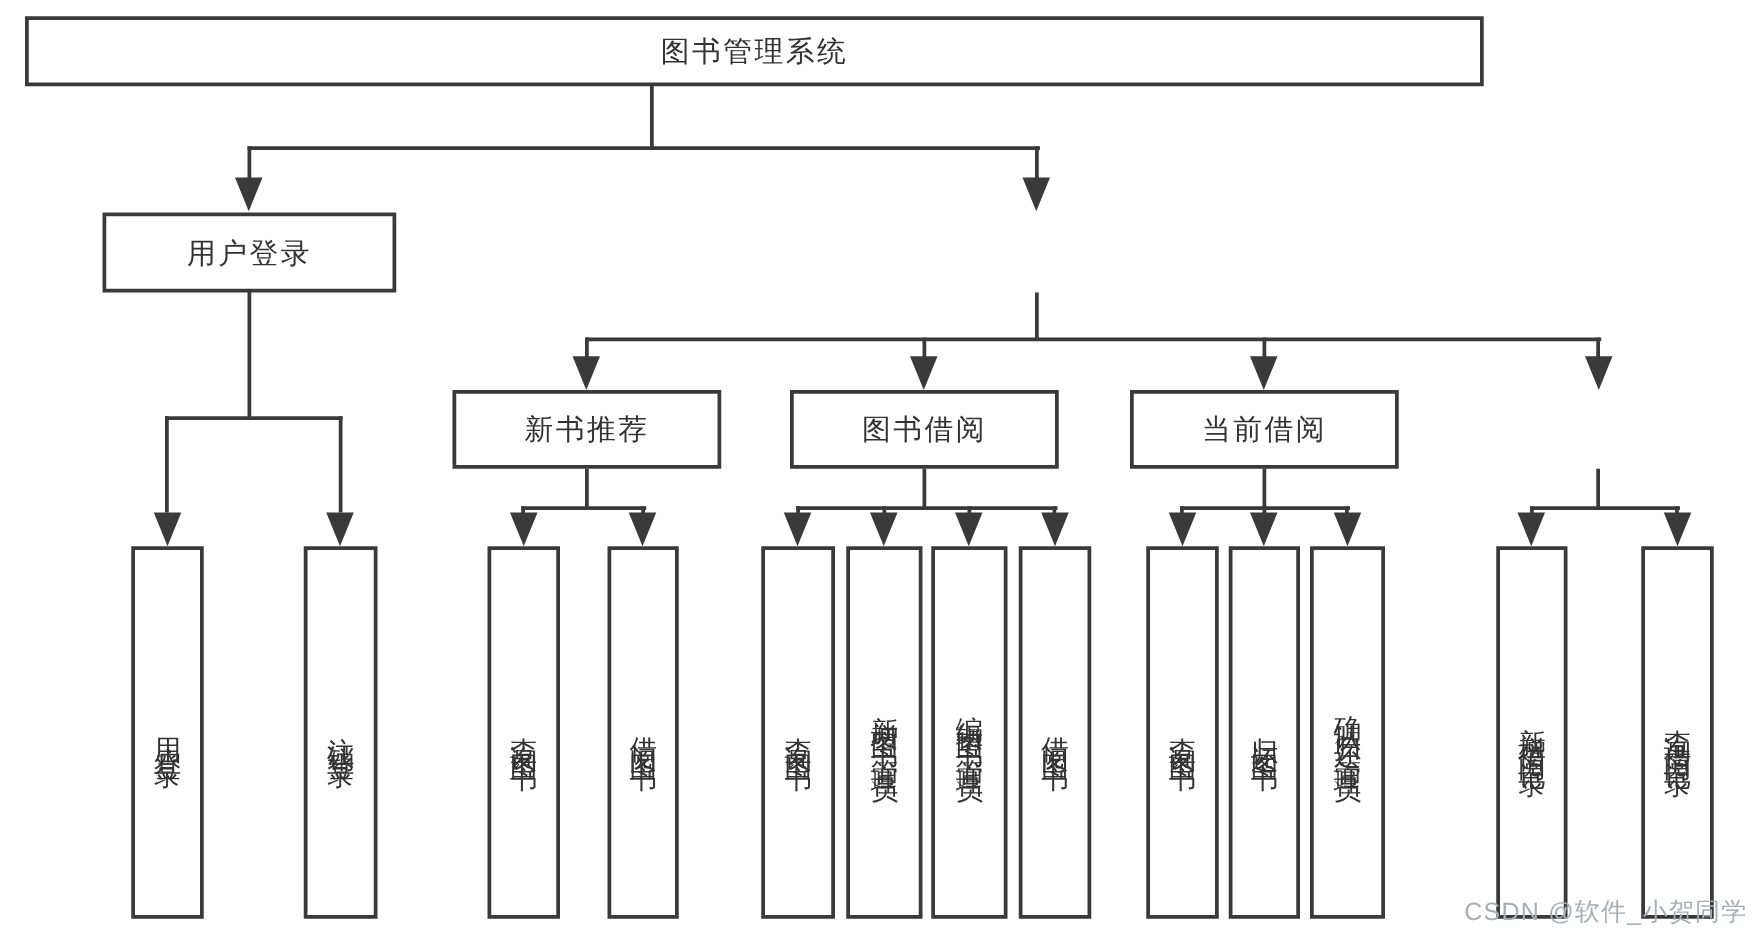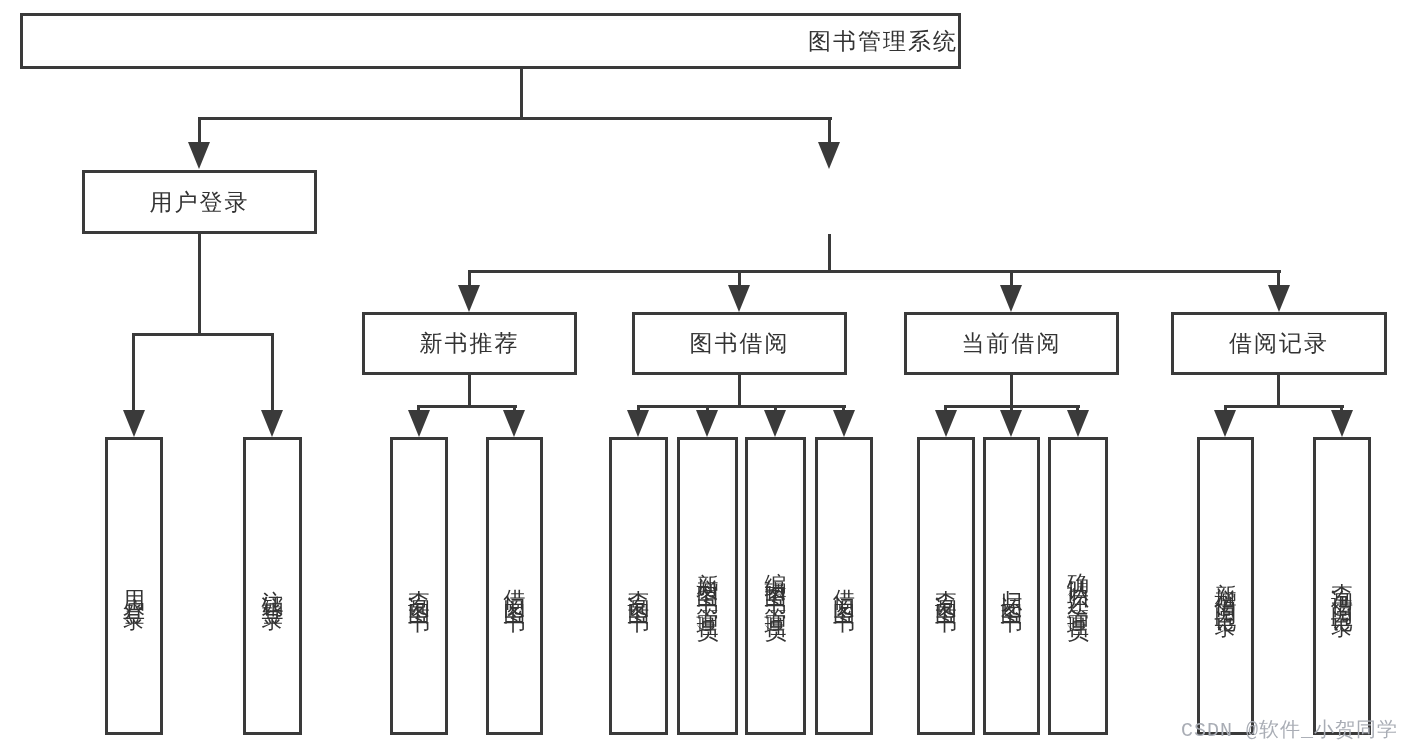--- a/index.html
+++ b/index.html
@@ -49,29 +49,28 @@
     border-top: 27px solid var(--line);
   }
   .watermark {
     position: absolute;
     right: 7px;
     bottom: 4px;
     font-size: 20px;
     letter-spacing: 1px;
     color: var(--wm);
     white-space: nowrap;
-    font-family: Liberation Mono, monospace;
   }
 </style>
 </head>
 <body>
 
 <div class="canvas">
 
-  <div class="node" style="left:20px; top:13px; width:941px; height:56px;justify-content:flex-end;">
+  <div class="node" style="left:20px; top:13px; width:1167px; height:56px;">
     <span>图书管理系统</span>
   </div>
 
   <div class="vline" style="left:520px; top:68px; height:50px;"></div>
   <div class="hline" style="left:198px; top:117px; width:634px;"></div>
   <div class="vline" style="left:198px; top:117px; height:27px;"></div>
   <div class="arrow" style="left:188px; top:142px;"></div>
   <div class="vline" style="left:828px; top:117px; height:27px;"></div>
   <div class="arrow" style="left:818px; top:142px;"></div>
 
@@ -98,23 +97,20 @@
   <div class="arrow" style="left:1268px; top:285px;"></div>
 
   <div class="node" style="left:632px; top:312px; width:215px; height:63px;">
     <span>图书借阅</span>
   </div>
   <div class="node" style="left:362px; top:312px; width:215px; height:63px;">
     <span>新书推荐</span>
   </div>
   <div class="node" style="left:904px; top:312px; width:215px; height:63px;">
     <span>当前借阅</span>
-  </div>
-  <div class="node" style="left:1171px; top:312px; width:216px; height:63px;">
-    <span>借阅记录</span>
   </div>
 
   <div class="vline" style="left:468px; top:375px; height:33px;"></div>
   <div class="hline" style="left:417px; top:405px; width:100px;"></div>
   <div class="vline" style="left:417px; top:405px; height:8px;"></div>
   <div class="arrow" style="left:408px; top:410px;"></div>
   <div class="vline" style="left:513px; top:405px; height:8px;"></div>
   <div class="arrow" style="left:503px; top:410px;"></div>
 
   <div class="vline" style="left:738px; top:375px; height:33px;"></div>

